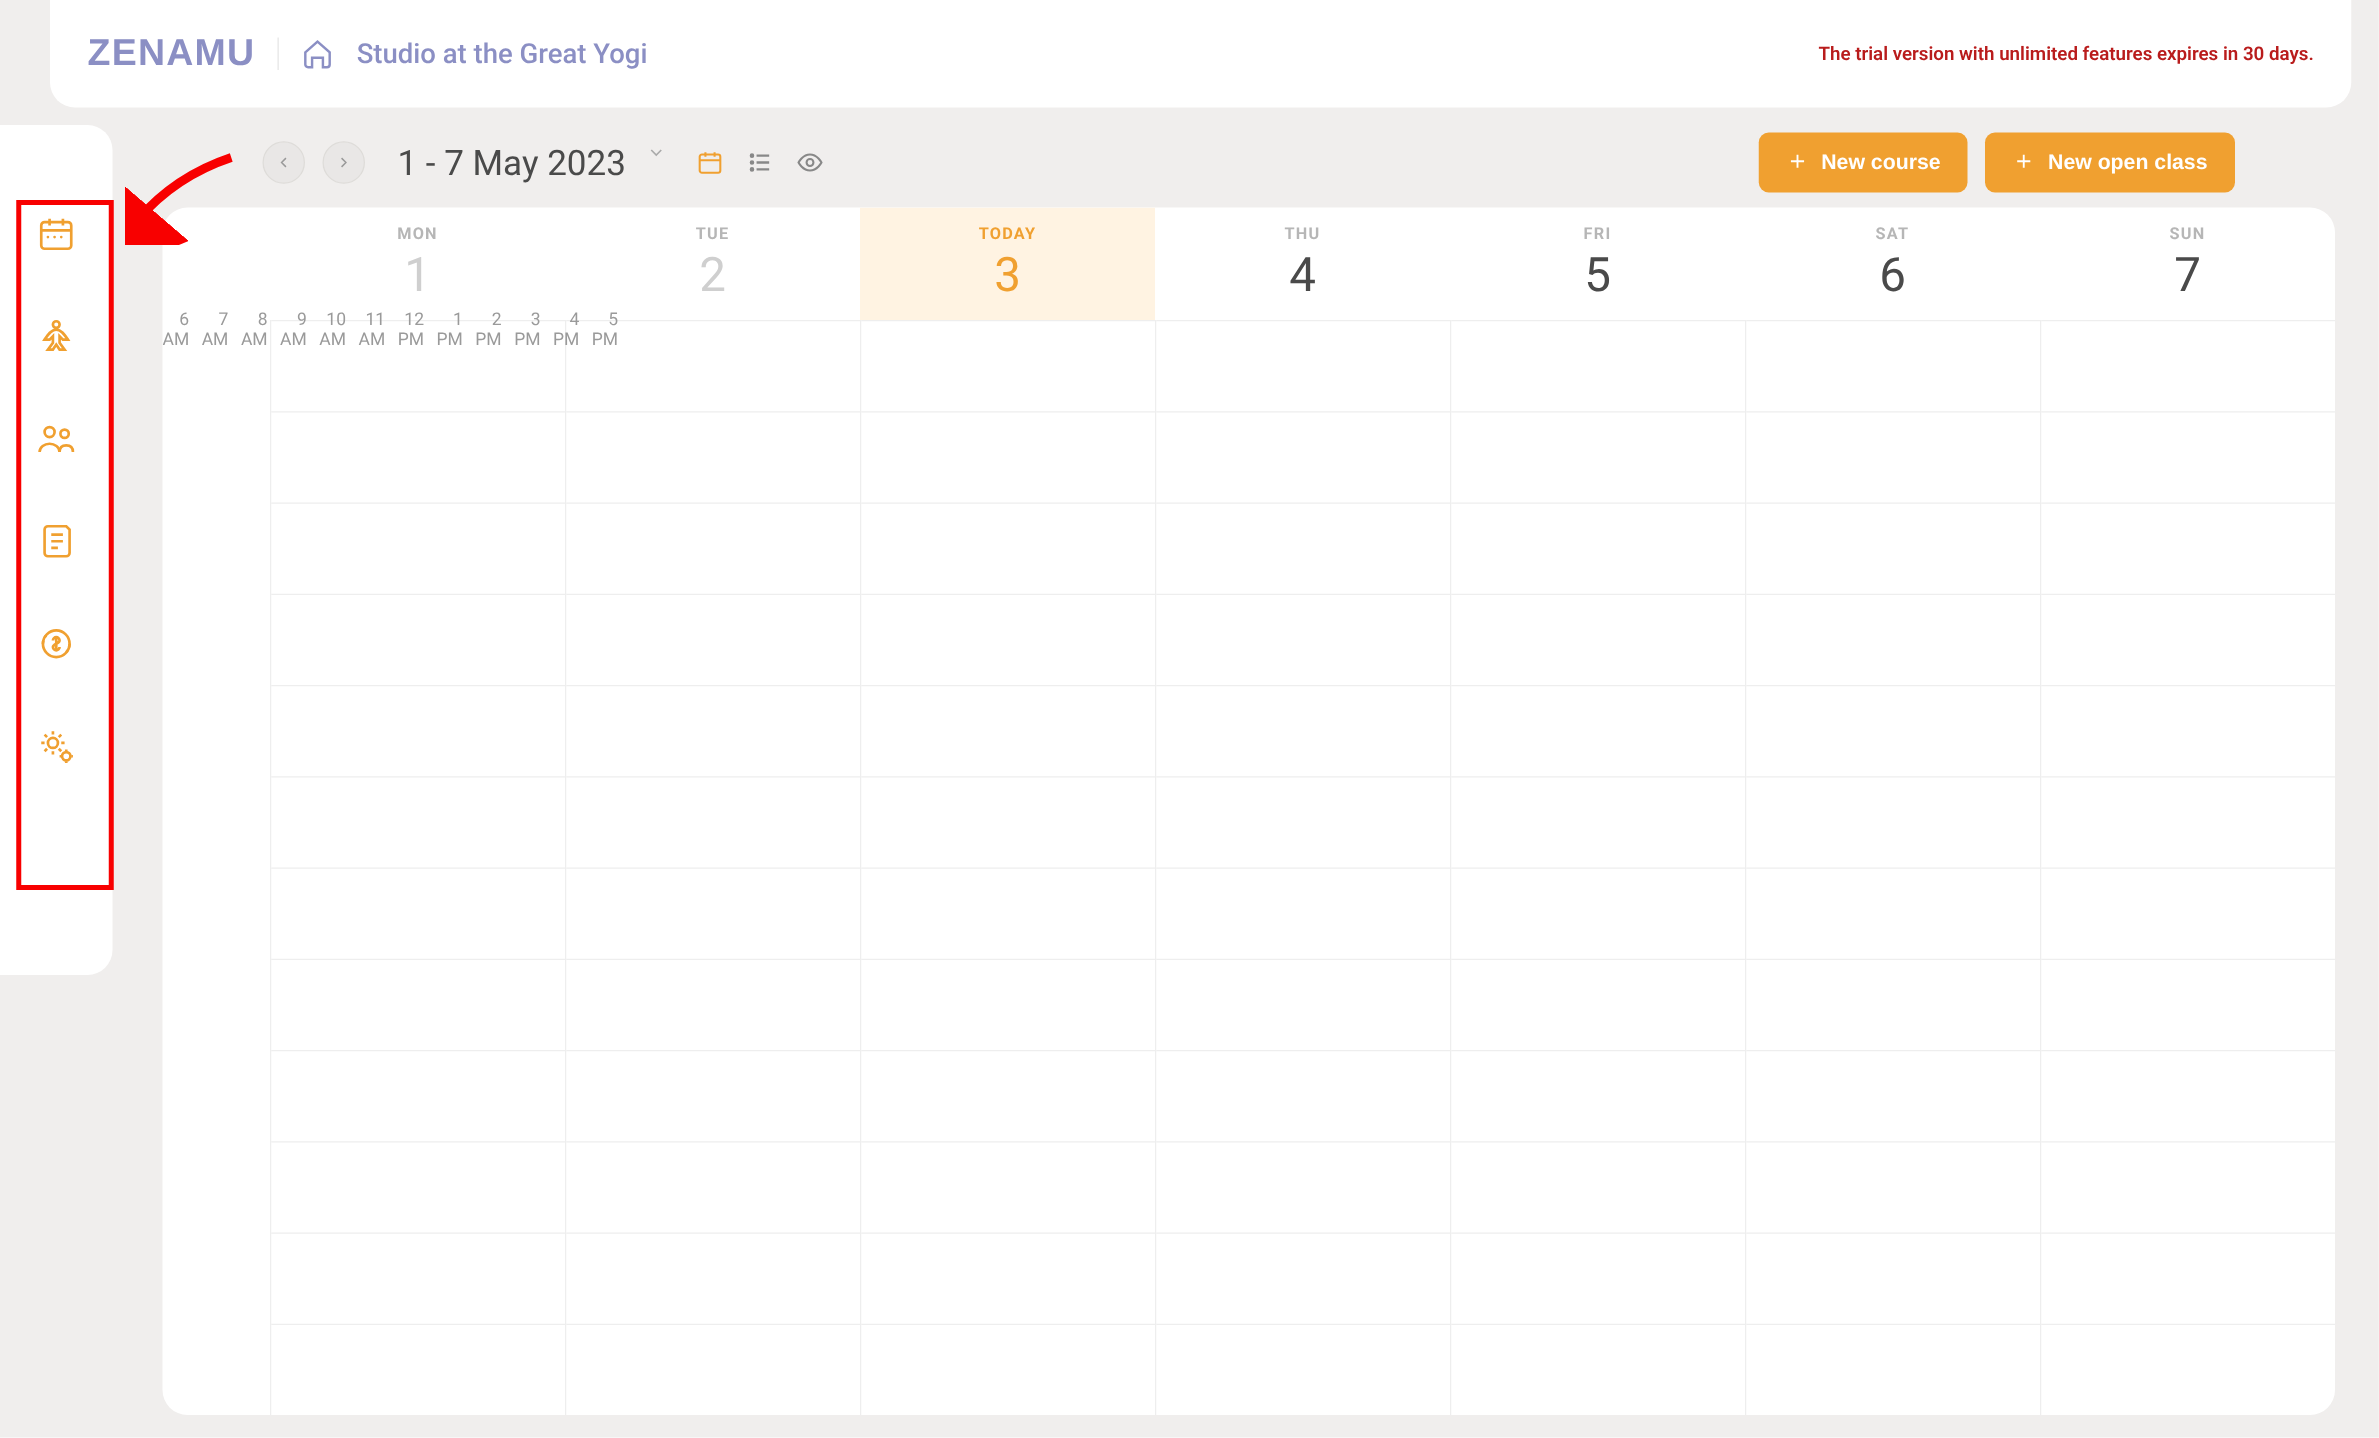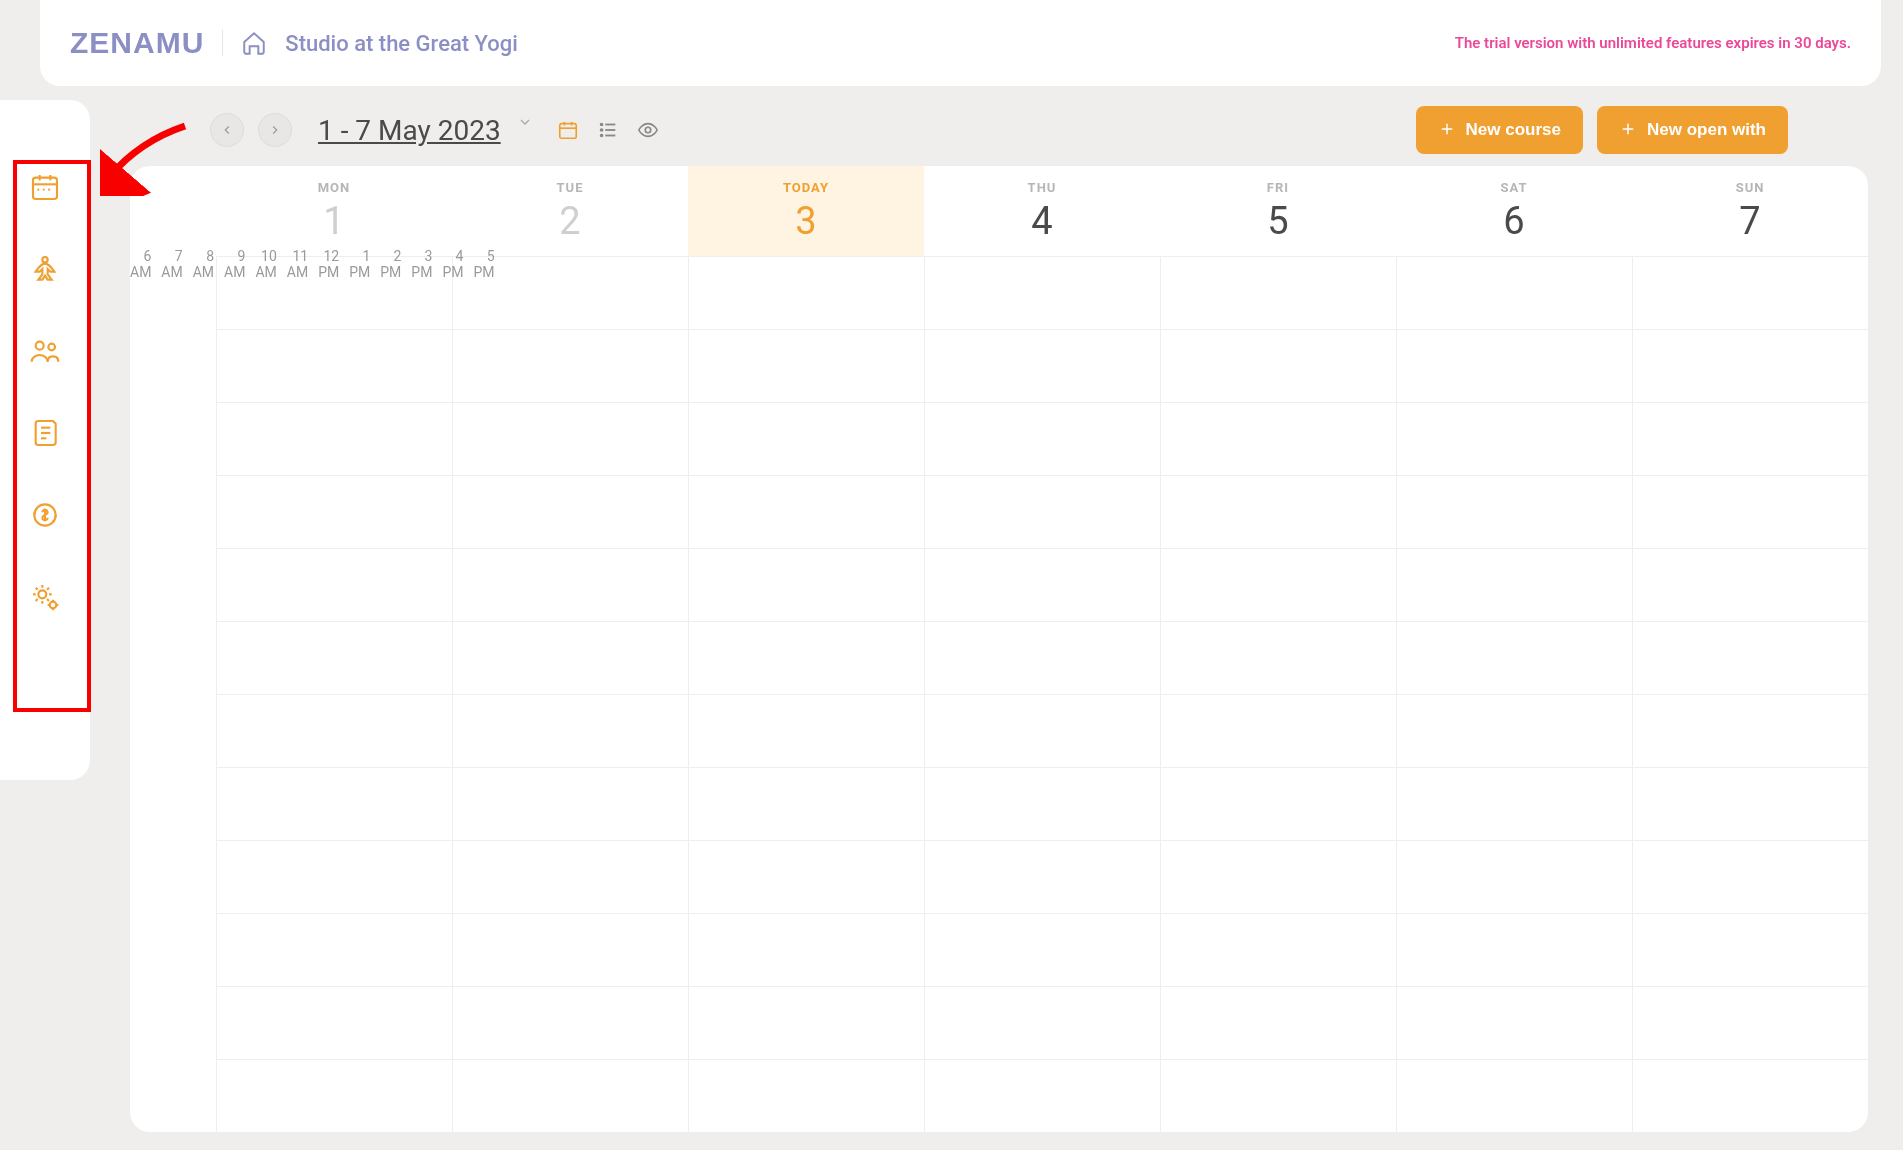--- a/index.html
+++ b/index.html
@@ -46,21 +46,21 @@
       font-weight: 500;
     }
     .top-right {
       margin-left: auto;
       display: flex;
       flex-direction: column;
       align-items: flex-end;
       gap: 6px;
     }
     .trial-msg {
-      color: #ec4899;
+      color: #b91c1c;
       font-size: 15px;
       font-weight: 600;
     }
     .top-right-row {
       display: flex;
       align-items: center;
       gap: 30px;
     }
     .subscribe-link {
       color: #f0a030;
@@ -146,21 +146,20 @@
       color:#999;
       cursor:pointer;
     }
     .date-range {
       font-size: 28px;
       color: #4a4a4a;
       margin-left: 12px;
       display:flex;
       align-items:flex-start;
       gap: 16px;
-      text-decoration: underline;
     }
     .date-range .chev { color:#aaa; }
     .view-icons { display:flex; gap:18px; margin-left: 10px; }
     .view-icon { width:22px; height:22px; display:flex; align-items:center; justify-content:center; cursor:pointer; }
     .view-icon.active { color:#f0a030; }
     .view-icon.inactive { color:#888; }
     .header-actions { margin-left:auto; display:flex; gap:14px; }
     .btn-orange {
       background: #f0a030;
       color: #fff;
@@ -351,21 +350,21 @@
             <line x1="12" y1="5" x2="12" y2="19"></line>
             <line x1="5" y1="12" x2="19" y2="12"></line>
           </svg>
         <span>New course</span>
       </button>
       <button class="btn-orange">
         <svg width="18" height="18" viewBox="0 0 24 24" fill="none" stroke="currentColor" stroke-width="2">
             <line x1="12" y1="5" x2="12" y2="19"></line>
             <line x1="5" y1="12" x2="19" y2="12"></line>
           </svg>
-        <span>New open with</span>
+        <span>New open class</span>
       </button>
     </div>
   </div>
 
   <div class="calendar">
     <div class="cal-head" id="cal-head">
       <div class="time-col-head"></div>
     <div class="day-head">
           <div class="dow">MON</div>
           <div class="dnum muted">1</div>

